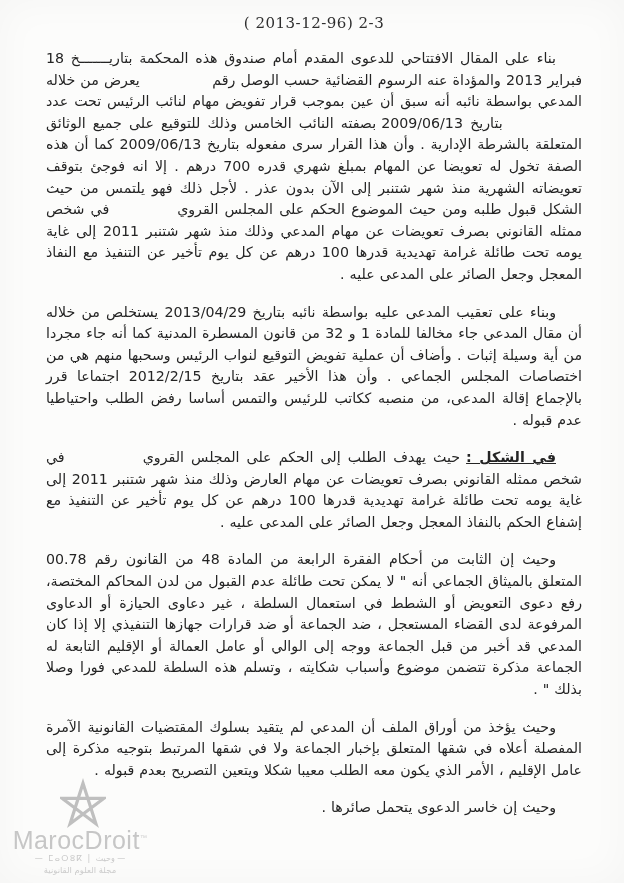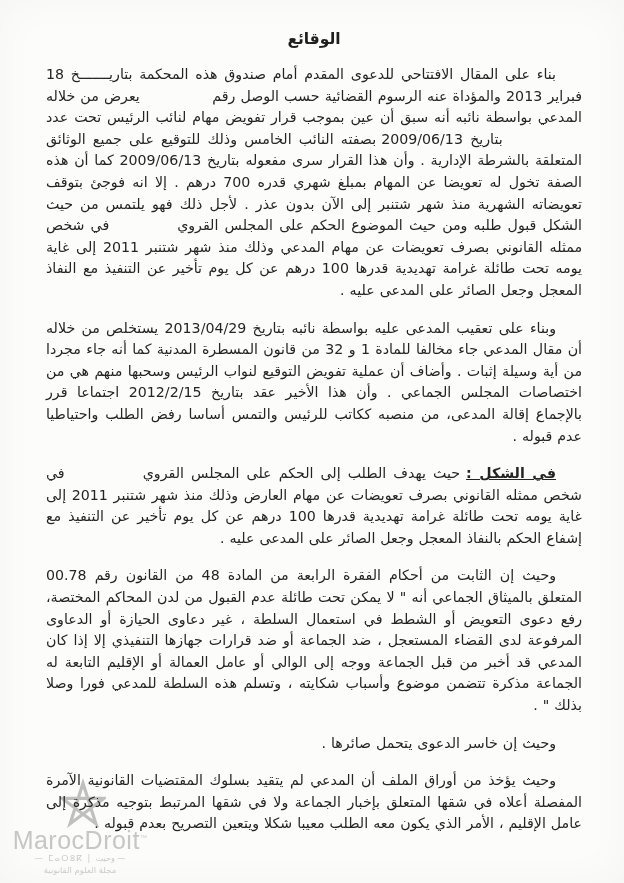--- a/index.html
+++ b/index.html
@@ -110,27 +110,27 @@
     </svg>
   </div>
   <div class="wm-text">
     <div class="wm-brand"><span>MarocDroit</span><sup>™</sup></div>
     <div class="wm-tifinagh">— ⵎⴰⵔⵓⴽ | وحيث —</div>
     <div class="wm-tagline">مجلة العلوم القانونية</div>
   </div>
 
   <div class="content">
 
+    <div class="case-number">( 2013-12-96) 2-3</div>
 
-    <h1 class="sec-heading">الوقائع</h1>
 
     <p class="para">بناء على المقال الافتتاحي للدعوى المقدم أمام صندوق هذه المحكمة بتاريـــــــخ 18 فبراير 2013 والمؤداة عنه الرسوم القضائية حسب الوصل رقم &nbsp;&nbsp;&nbsp;&nbsp;&nbsp;&nbsp;&nbsp;&nbsp;&nbsp;&nbsp;&nbsp;&nbsp; يعرض من خلاله المدعي بواسطة نائبه أنه سبق أن عين بموجب قرار تفويض مهام لنائب الرئيس تحت عدد &nbsp;&nbsp;&nbsp;&nbsp;&nbsp;&nbsp;&nbsp;&nbsp;&nbsp;&nbsp; بتاريخ 2009/06/13 بصفته النائب الخامس وذلك للتوقيع على جميع الوثائق المتعلقة بالشرطة الإدارية . وأن هذا القرار سرى مفعوله بتاريخ 2009/06/13 كما أن هذه الصفة تخول له تعويضا عن المهام بمبلغ شهري قدره 700 درهم . إلا انه فوجئ بتوقف تعويضاته الشهرية منذ شهر شتنبر إلى الآن بدون عذر . لأجل ذلك فهو يلتمس من حيث الشكل قبول طلبه ومن حيث الموضوع الحكم على المجلس القروي &nbsp;&nbsp;&nbsp;&nbsp;&nbsp;&nbsp;&nbsp;&nbsp;&nbsp; في شخص ممثله القانوني بصرف تعويضات عن مهام المدعي وذلك منذ شهر شتنبر 2011 إلى غاية يومه تحت طائلة غرامة تهديدية قدرها 100 درهم عن كل يوم تأخير عن التنفيذ مع النفاذ المعجل وجعل الصائر على المدعى عليه .</p>
     <p class="para">وبناء على تعقيب المدعى عليه بواسطة نائبه بتاريخ 2013/04/29 يستخلص من خلاله أن مقال المدعي جاء مخالفا للمادة 1 و 32 من قانون المسطرة المدنية كما أنه جاء مجردا من أية وسيلة إثبات . وأضاف أن عملية تفويض التوقيع لنواب الرئيس وسحبها منهم هي من اختصاصات المجلس الجماعي . وأن هذا الأخير عقد بتاريخ 2012/2/15 اجتماعا قرر بالإجماع إقالة المدعى، من منصبه ككاتب للرئيس والتمس أساسا رفض الطلب واحتياطيا عدم قبوله .</p>
 
 
     <p class="para"><b class="lead">في الشكل :</b><span>حيث يهدف الطلب إلى الحكم على المجلس القروي &nbsp;&nbsp;&nbsp;&nbsp;&nbsp;&nbsp;&nbsp;&nbsp;&nbsp; في شخص ممثله القانوني بصرف تعويضات عن مهام العارض وذلك منذ شهر شتنبر 2011 إلى غاية يومه تحت طائلة غرامة تهديدية قدرها 100 درهم عن كل يوم تأخير عن التنفيذ مع إشفاع الحكم بالنفاذ المعجل وجعل الصائر على المدعى عليه .</span></p>
 
     <p class="para">وحيث إن الثابت من أحكام الفقرة الرابعة من المادة 48 من القانون رقم 00.78 المتعلق بالميثاق الجماعي أنه " لا يمكن تحت طائلة عدم القبول من لدن المحاكم المختصة، رفع دعوى التعويض أو الشطط في استعمال السلطة ، غير دعاوى الحيازة أو الدعاوى المرفوعة لدى القضاء المستعجل ، ضد الجماعة أو ضد قرارات جهازها التنفيذي إلا إذا كان المدعي قد أخبر من قبل الجماعة ووجه إلى الوالي أو عامل العمالة أو الإقليم التابعة له الجماعة مذكرة تتضمن موضوع وأسباب شكايته ، وتسلم هذه السلطة للمدعي فورا وصلا بذلك " .</p>
+    <p class="para">وحيث يؤخذ من أوراق الملف أن المدعي لم يتقيد بسلوك المقتضيات القانونية الآمرة المفصلة أعلاه في شقها المتعلق بإخبار الجماعة ولا في شقها المرتبط بتوجيه مذكرة إلى عامل الإقليم ، الأمر الذي يكون معه الطلب معيبا شكلا ويتعين التصريح بعدم قبوله .</p>
     <p class="para">وحيث إن خاسر الدعوى يتحمل صائرها .</p>
-    <p class="para">وحيث يؤخذ من أوراق الملف أن المدعي لم يتقيد بسلوك المقتضيات القانونية الآمرة المفصلة أعلاه في شقها المتعلق بإخبار الجماعة ولا في شقها المرتبط بتوجيه مذكرة إلى عامل الإقليم ، الأمر الذي يكون معه الطلب معيبا شكلا ويتعين التصريح بعدم قبوله .</p>
 
   </div>
 </div>
 
 </body></html>

